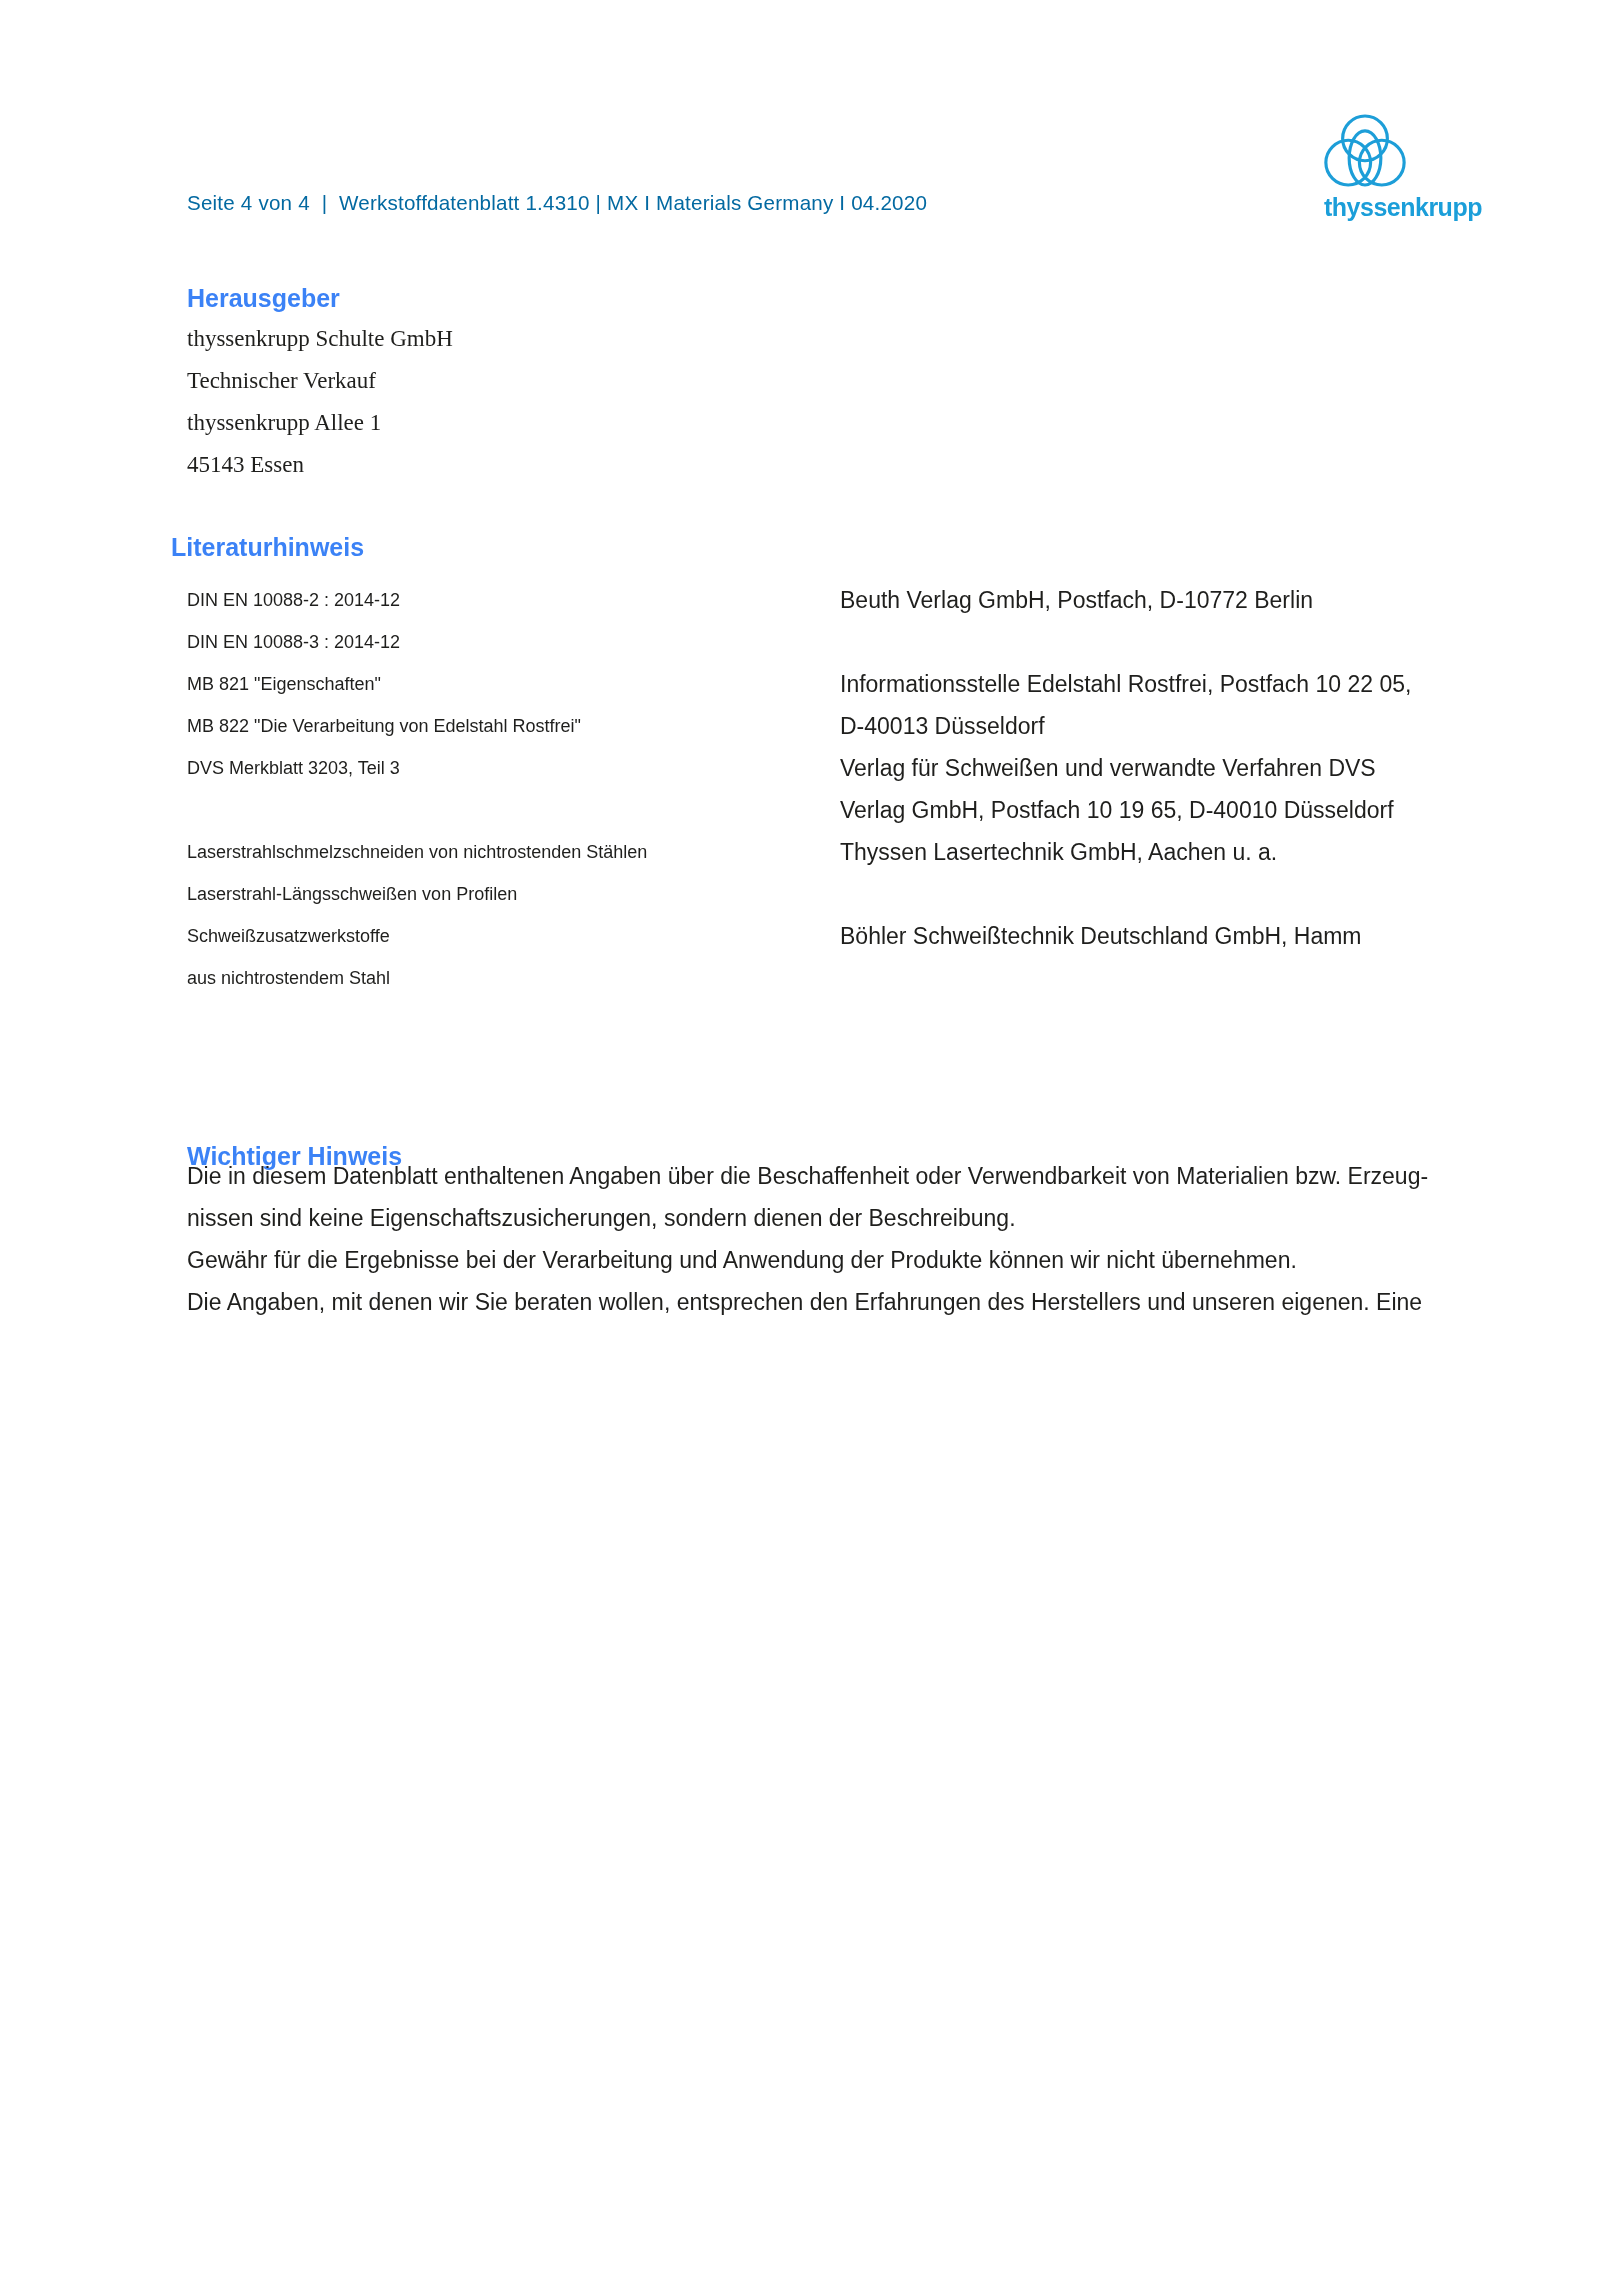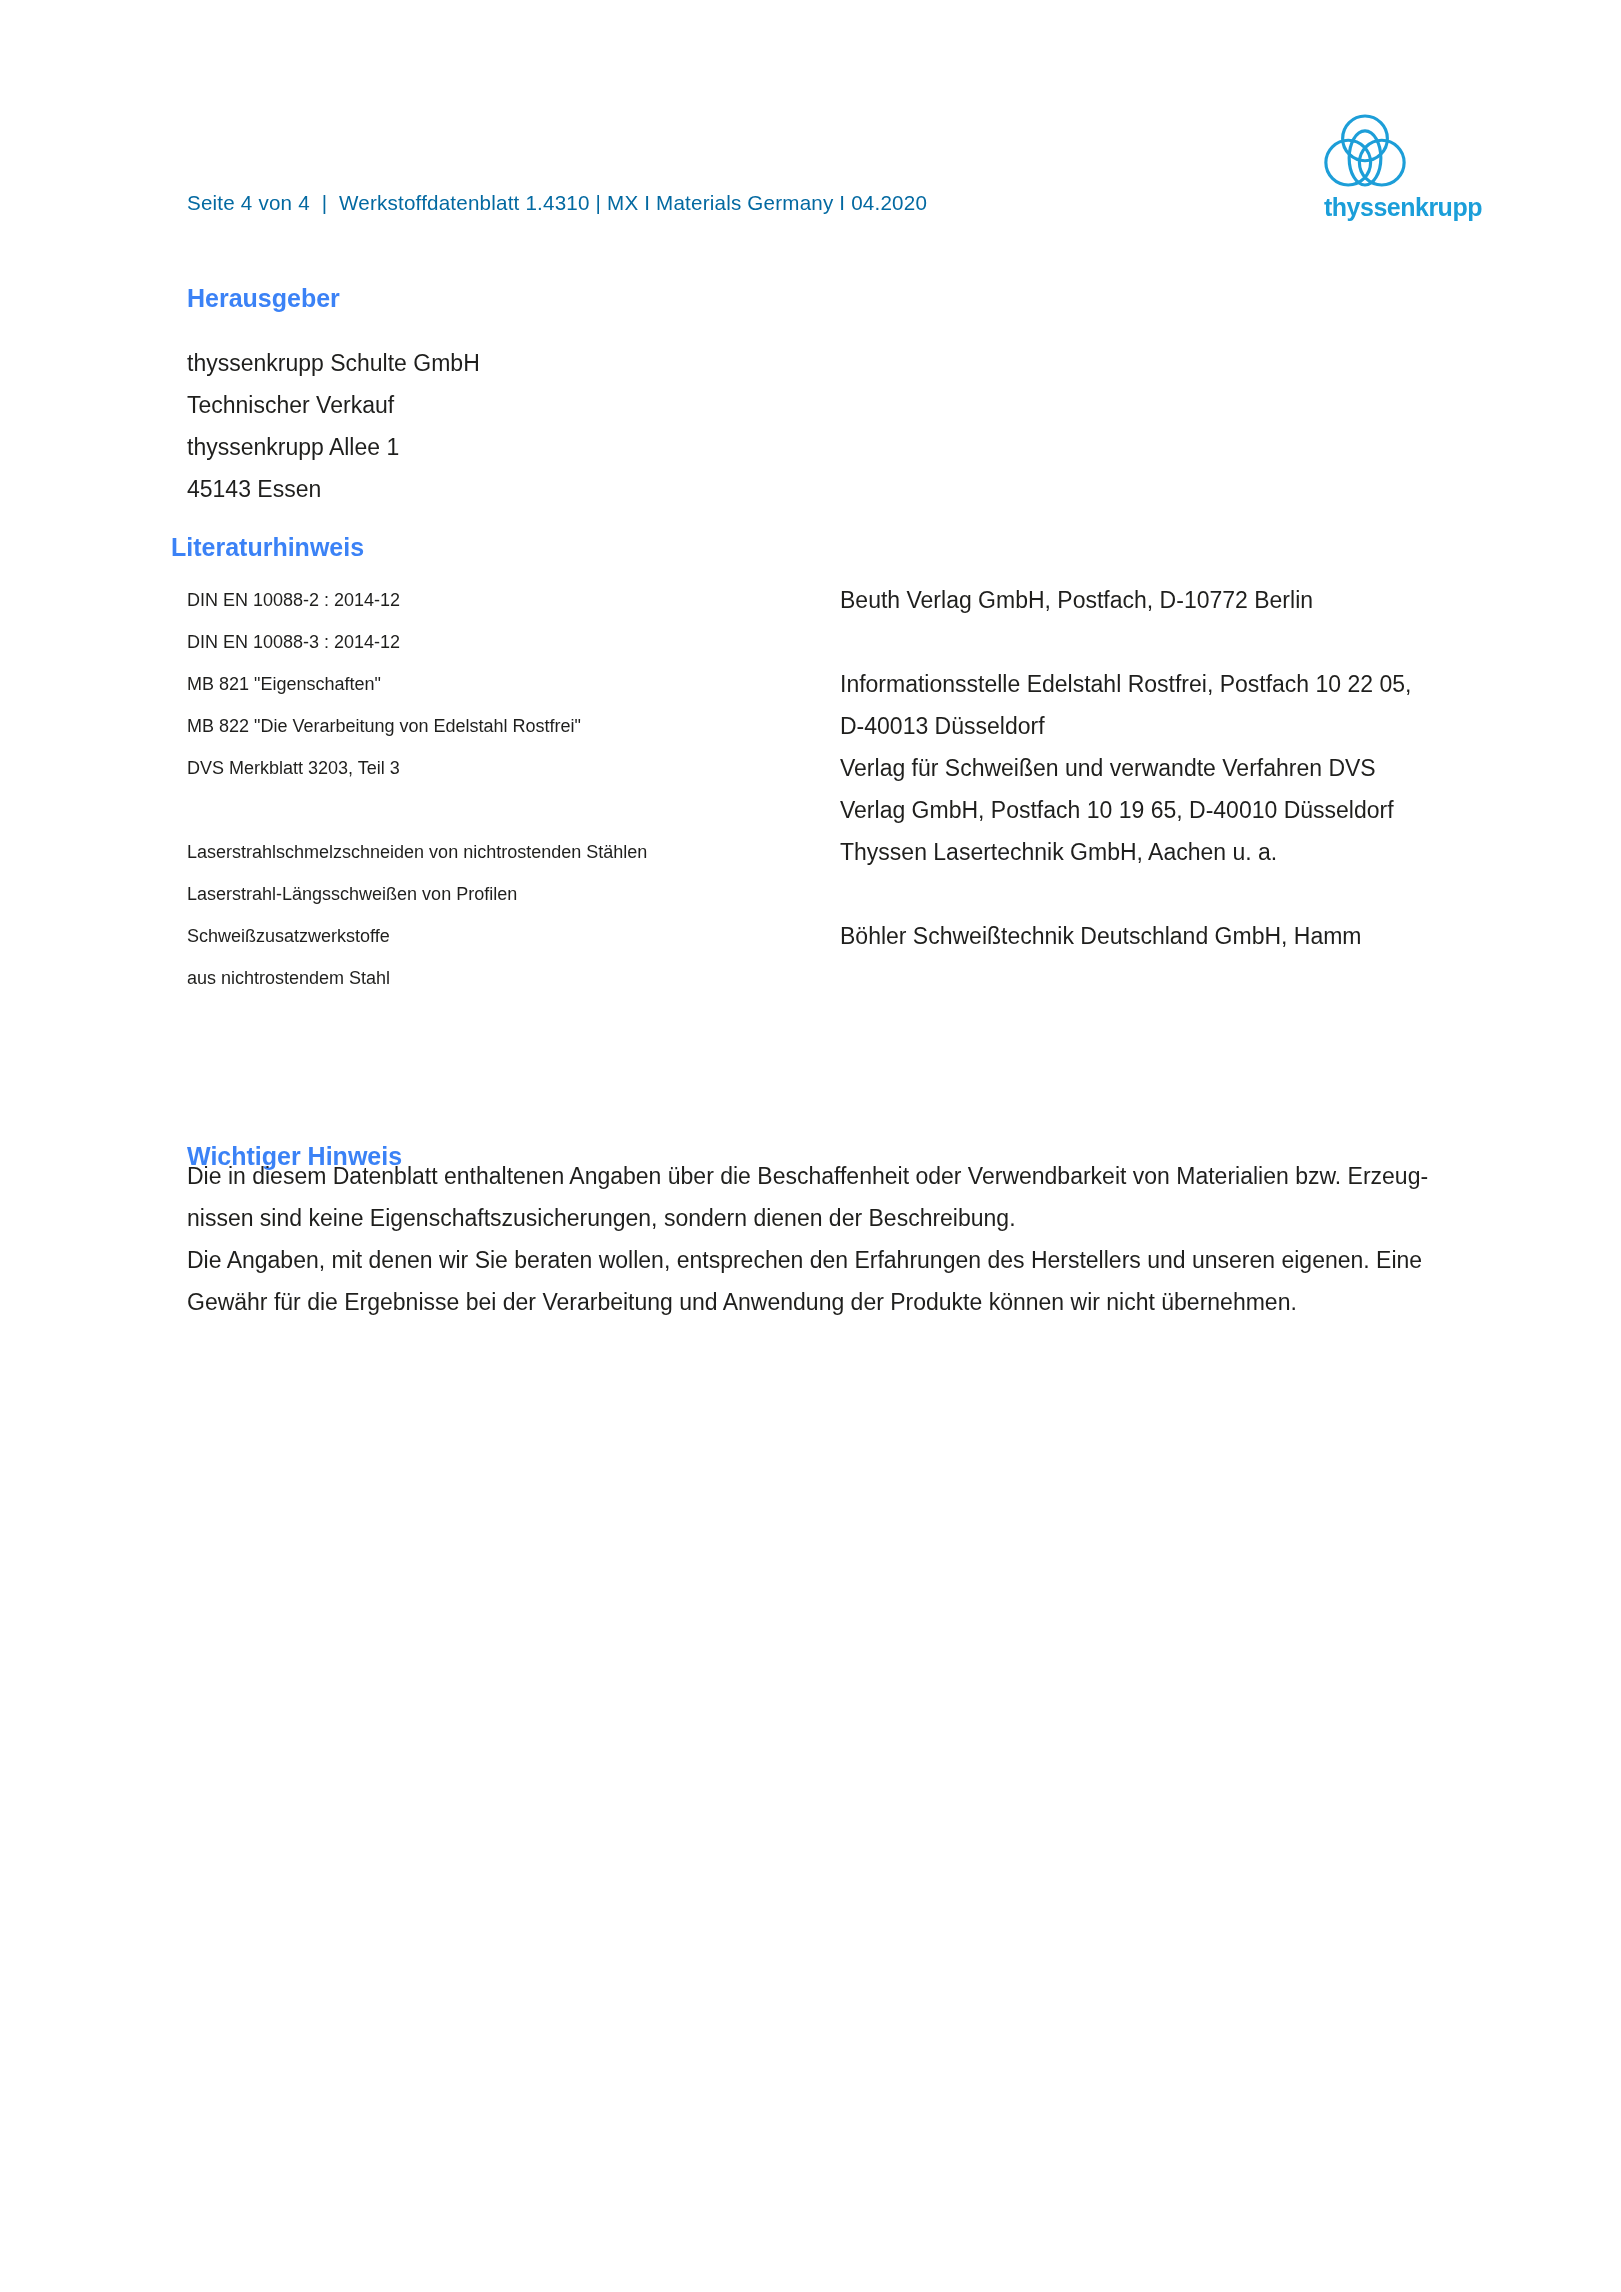--- a/index.html
+++ b/index.html
@@ -45,21 +45,21 @@
     line-height: 29px;
   }
   .section-heading {
     font-size: 25px;
     font-weight: 700;
     color: #3b82f6;
     letter-spacing: 0px;
     line-height: 30px;
   }
   .sec-heading-herausgeber { position: absolute; left: 187px; top: 283px; }
-  .address-block  { position: absolute; left: 187px; top: 342px; }
+  .address-block  { position: absolute; left: 187px; top: 318px; font-family: Liberation Serif, serif; }
   .sec-heading-literatur { position: absolute; left: 171px; top: 532px; }
   .literatur-rows { position: absolute; left: 187px; top: 579px; width: 1308px; }
   .lit-row {
     display: flex;
     height: 42px;
     align-items: flex-start;
   }
   .lit-left {
     width: 653px;
     flex: 0 0 653px;
@@ -150,16 +150,16 @@
     <div class="lit-left">aus nichtrostendem Stahl</div>
     <div class="lit-right"></div>
   </div>
 </div>
 
 <div class="section-heading sec-heading-hinweis">Wichtiger Hinweis</div>
 
 <div class="hinweis-paragraph">
   <div class="body-line">Die in diesem Datenblatt enthaltenen Angaben über die Beschaffenheit oder Verwendbarkeit von Materialien bzw. Erzeug-</div>
   <div class="body-line">nissen sind keine Eigenschaftszusicherungen, sondern dienen der Beschreibung.</div>
+  <div class="body-line">Gewähr für die Ergebnisse bei der Verarbeitung und Anwendung der Produkte können wir nicht übernehmen.</div>
   <div class="body-line">Die Angaben, mit denen wir Sie beraten wollen, entsprechen den Erfahrungen des Herstellers und unseren eigenen. Eine</div>
-  <div class="body-line">Gewähr für die Ergebnisse bei der Verarbeitung und Anwendung der Produkte können wir nicht übernehmen.</div>
 </div>
 
 
 </body></html>

